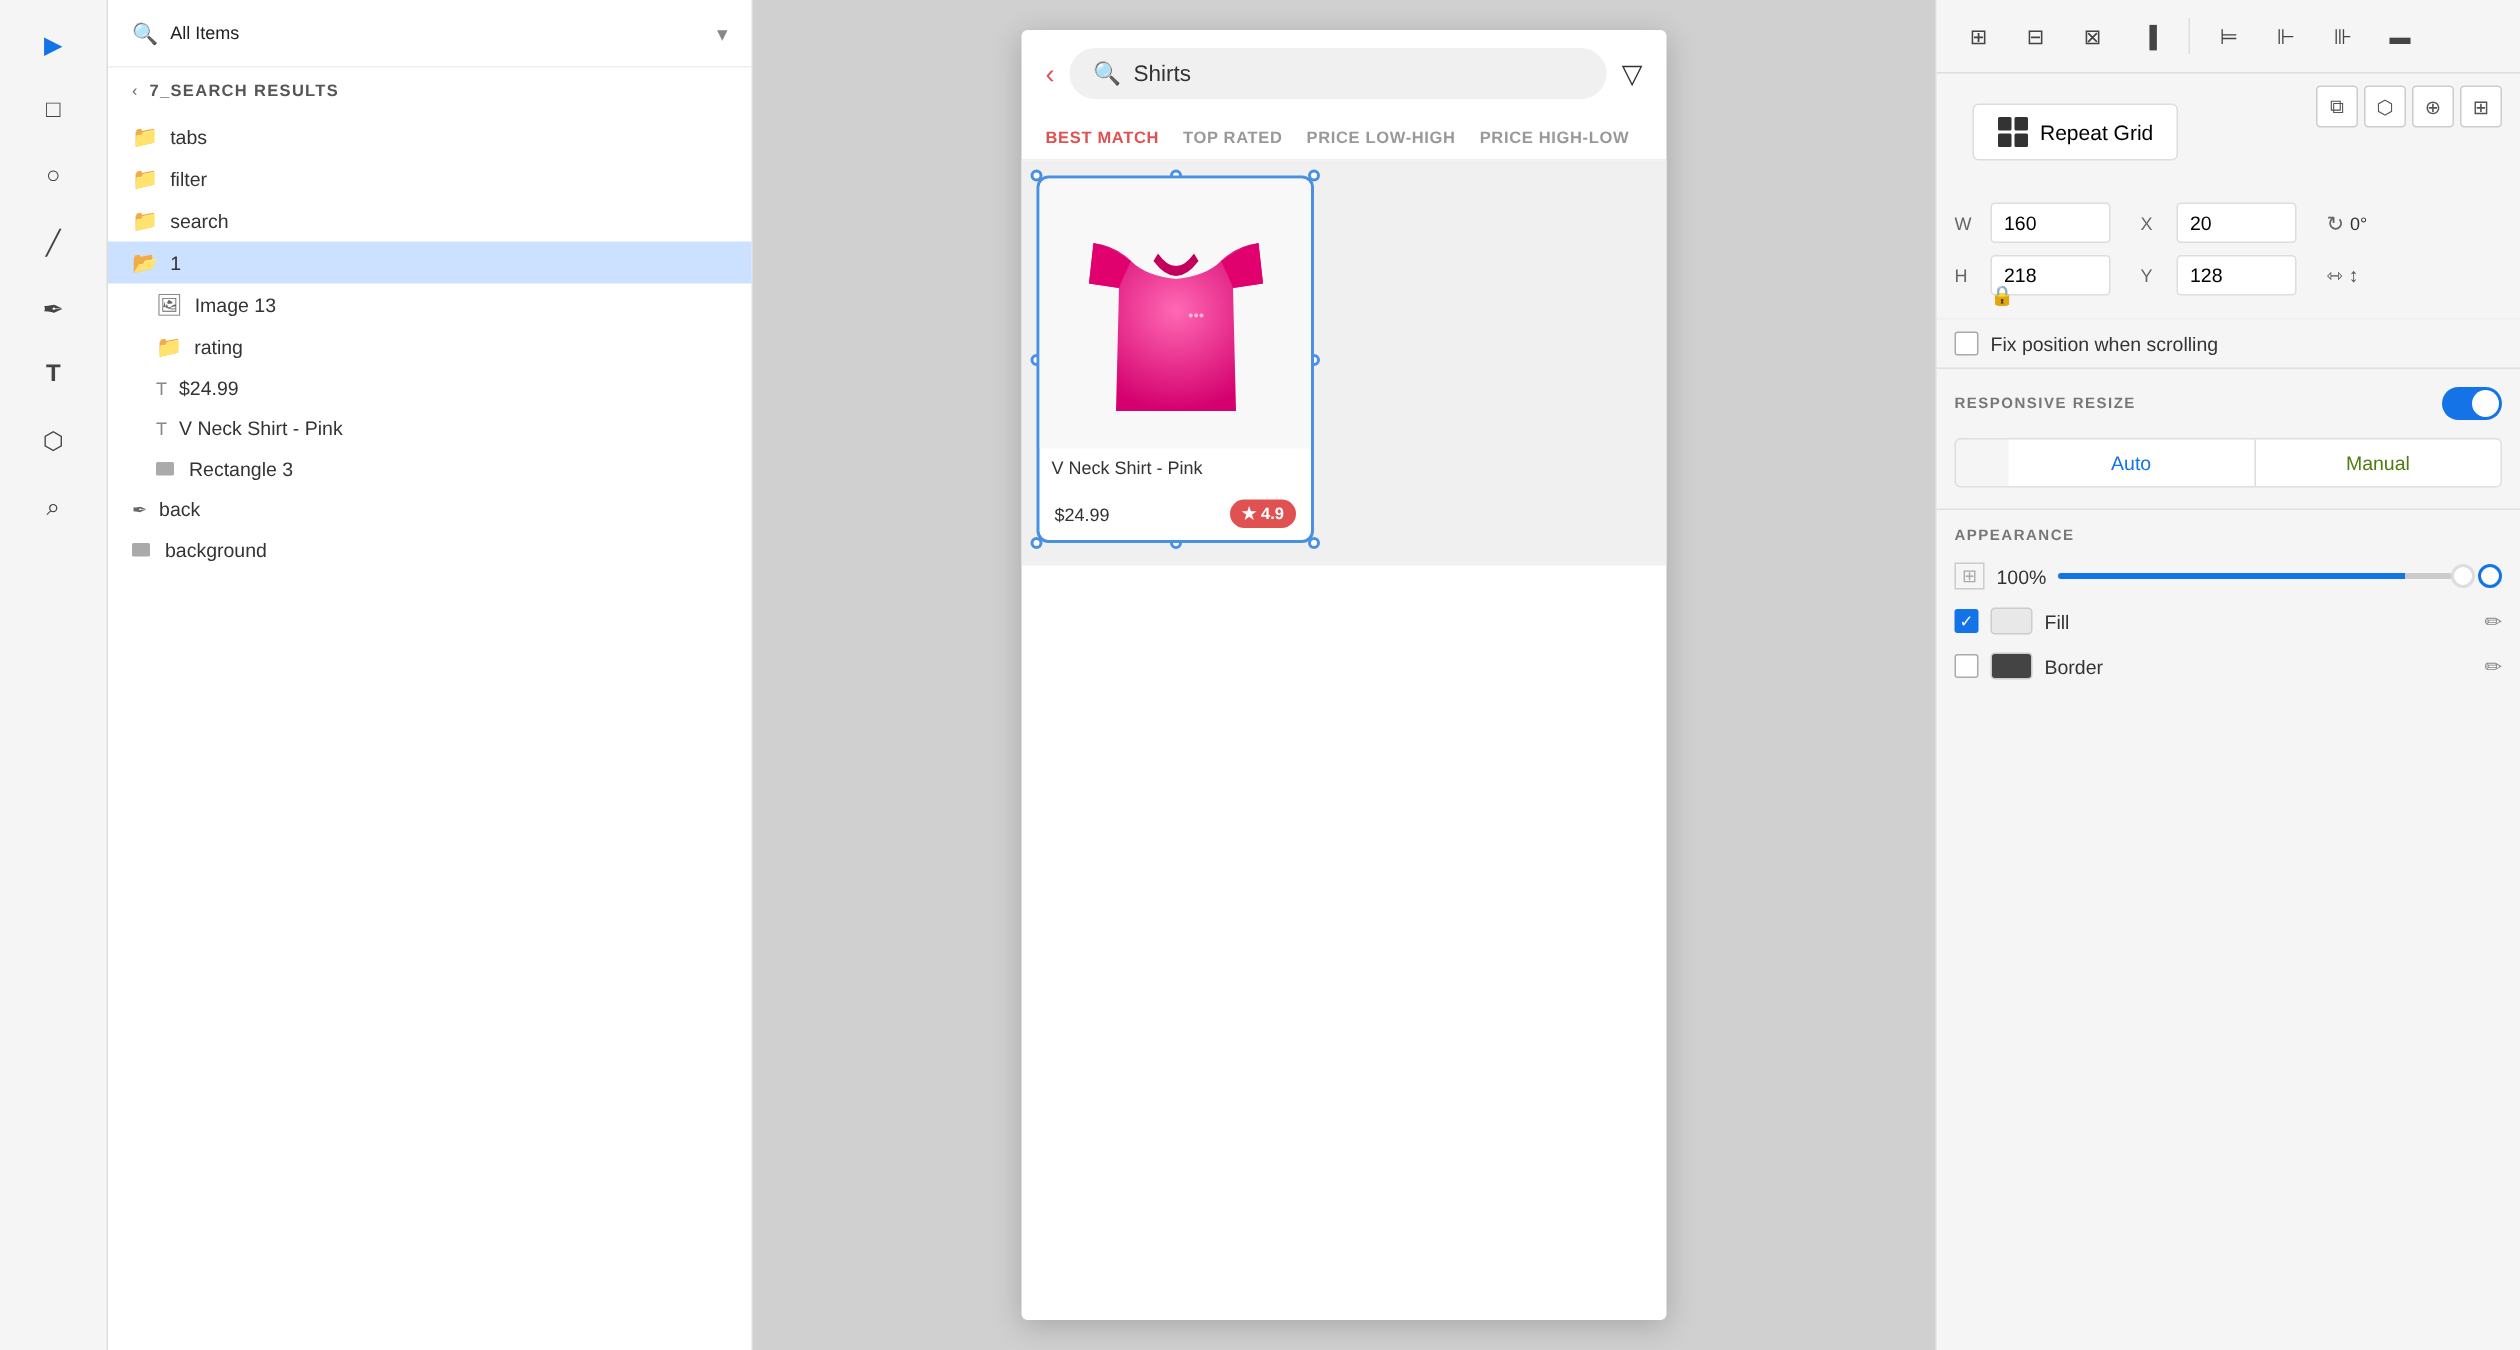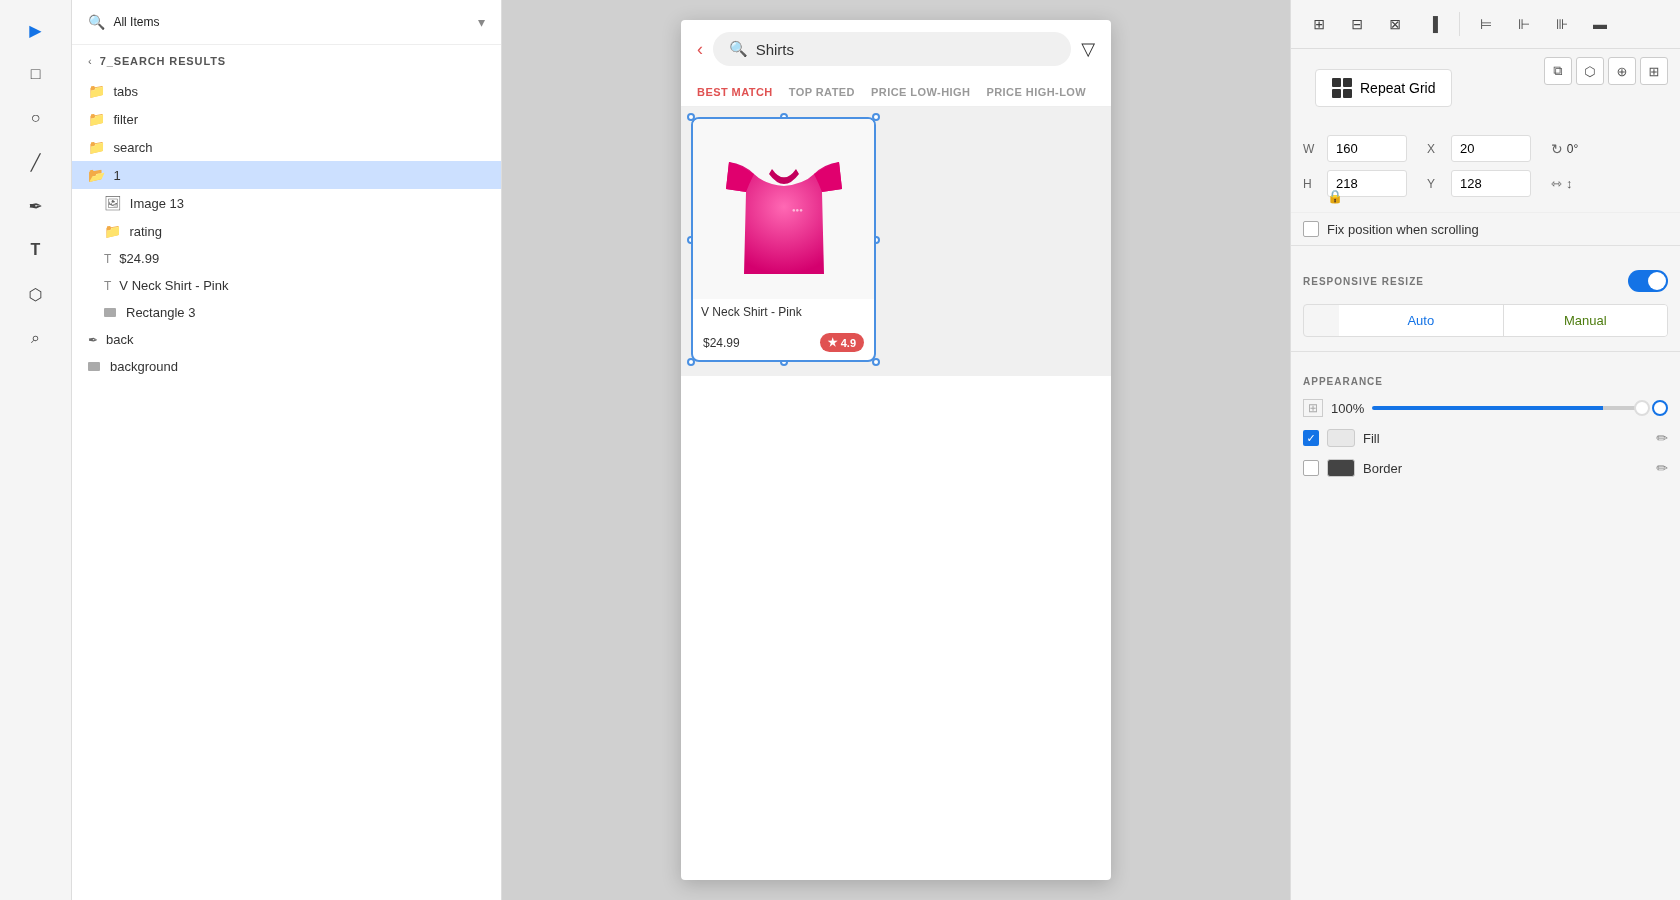--- a/index.html
+++ b/index.html
@@ -243,21 +243,21 @@
     }
     .fix-checkbox {
       width: 16px; height: 16px; border: 1px solid #aaa;
       border-radius: 2px; background: #fff; cursor: pointer;
     }
     .fix-label { font-size: 13px; color: #333; }
 
     
     .section-header {
       display: flex; align-items: center; justify-content: space-between;
-      padding: 24px 12px 6px;
+      padding: 12px 12px 6px;
       border-top: 1px solid #e0e0e0;
     }
     .section-title { font-size: 10px; font-weight: 700; letter-spacing: 0.1em; color: #777; text-transform: uppercase; }
     .toggle-switch {
       width: 40px; height: 22px;
       background: #1473e6;
       border-radius: 11px;
       position: relative; cursor: pointer;
     }
     .toggle-knob {

